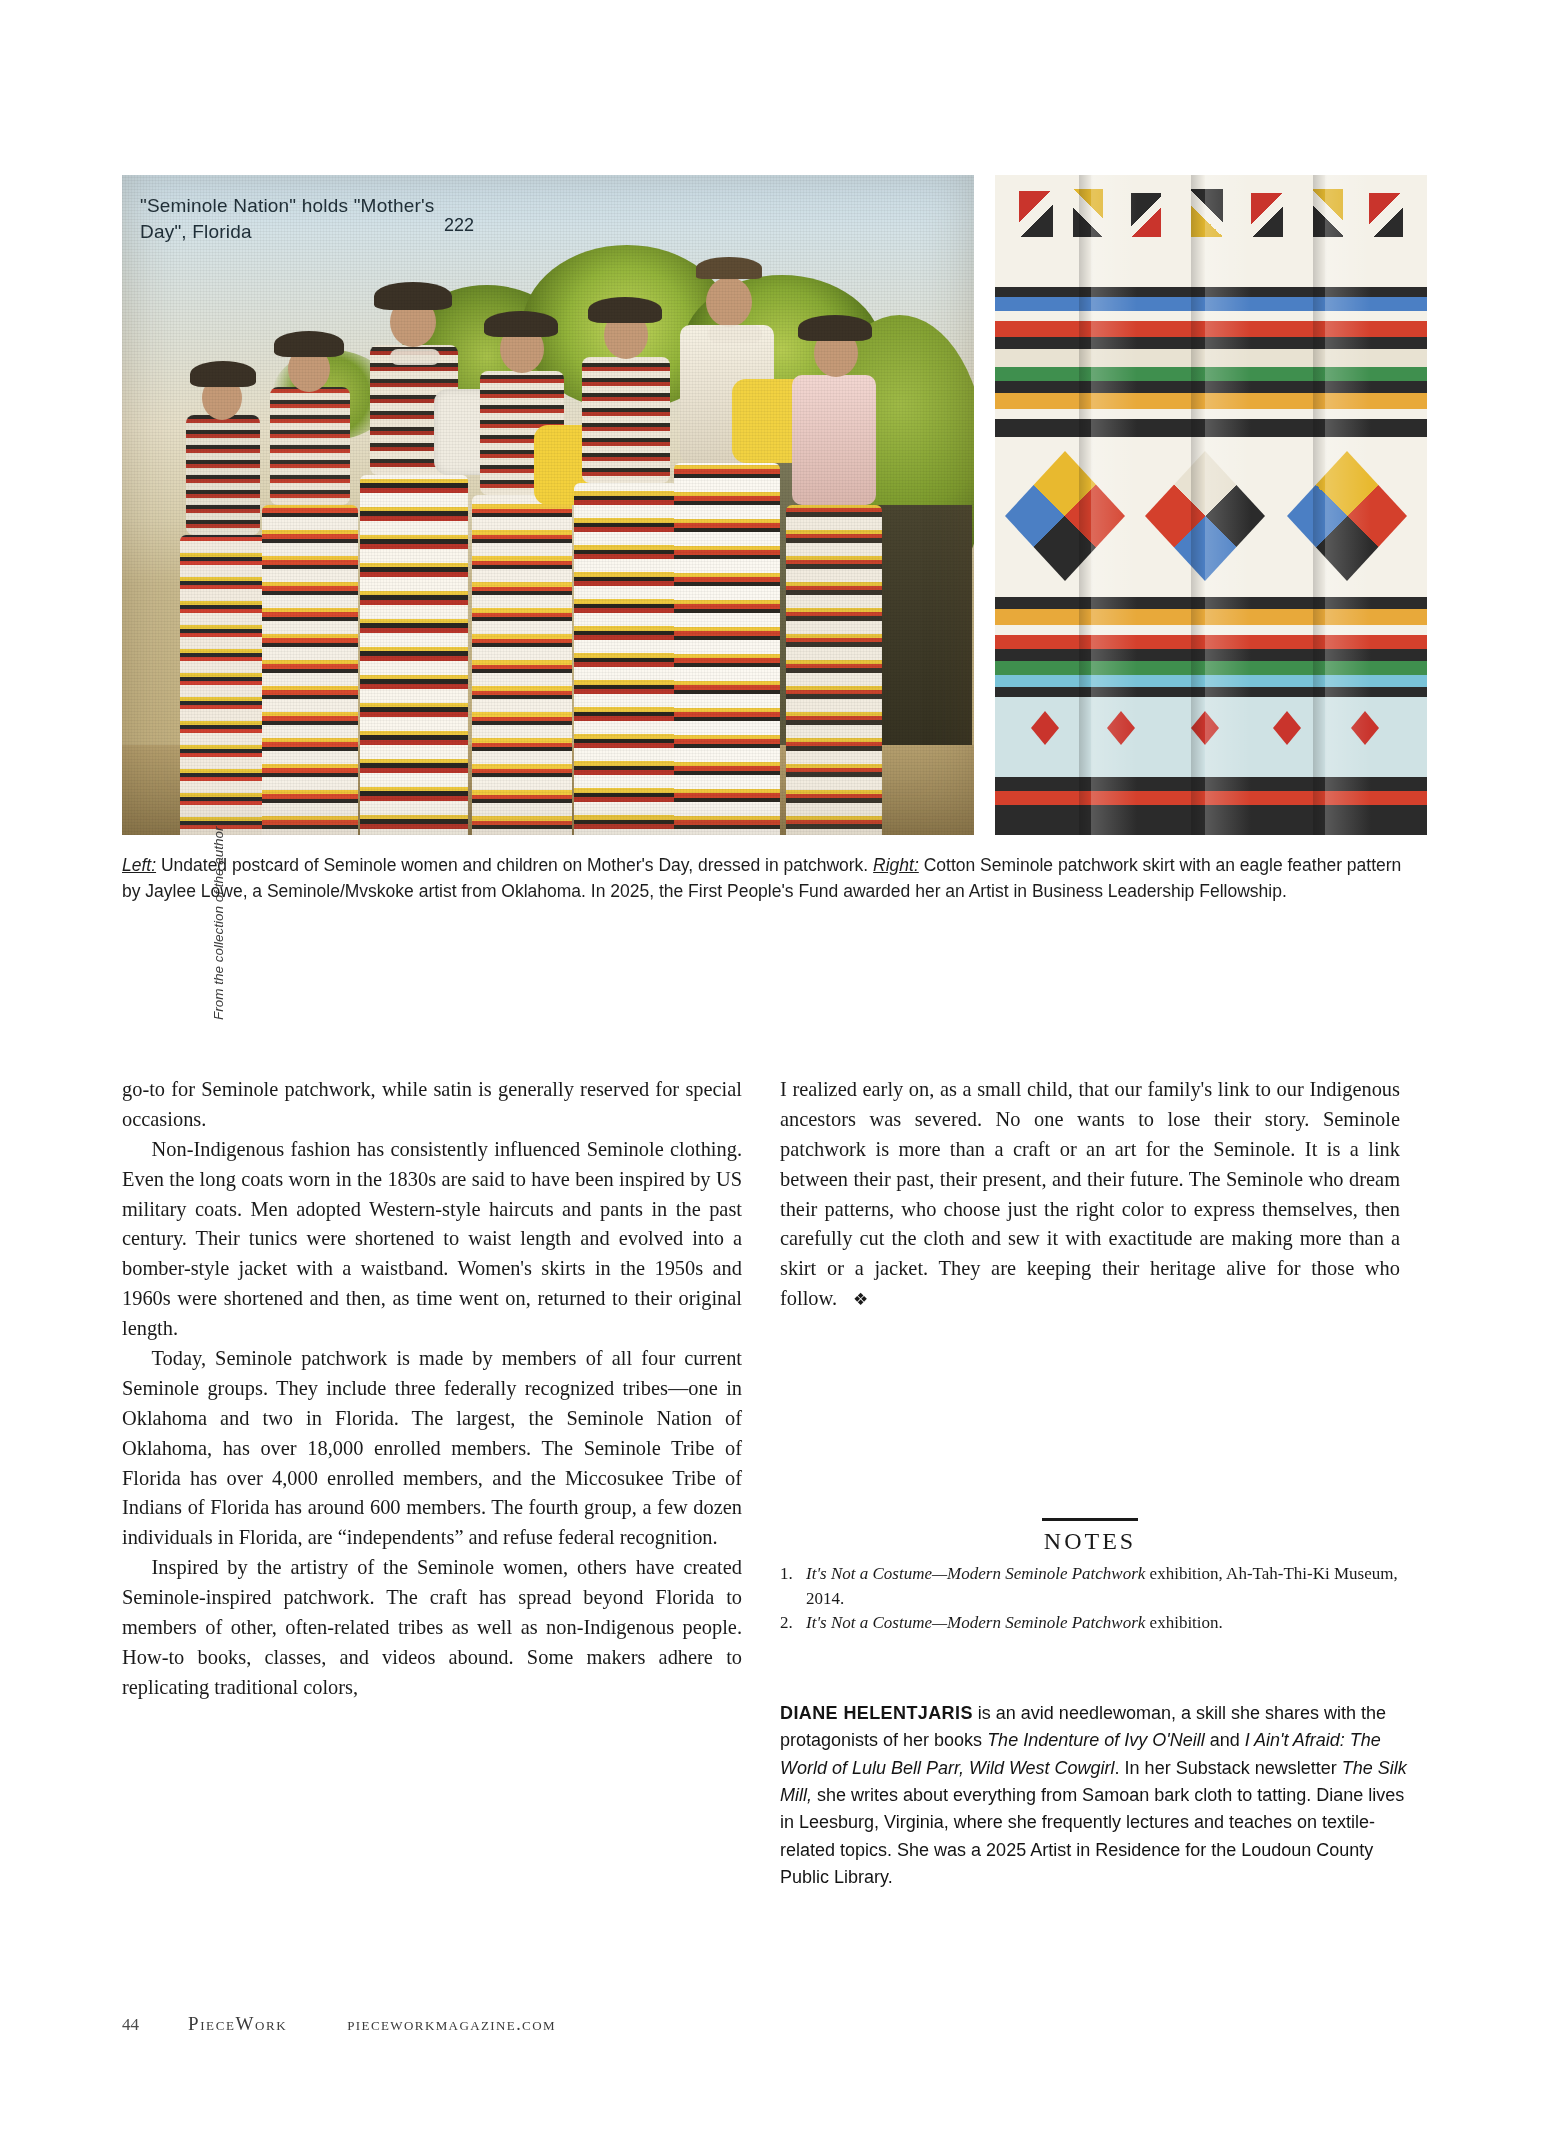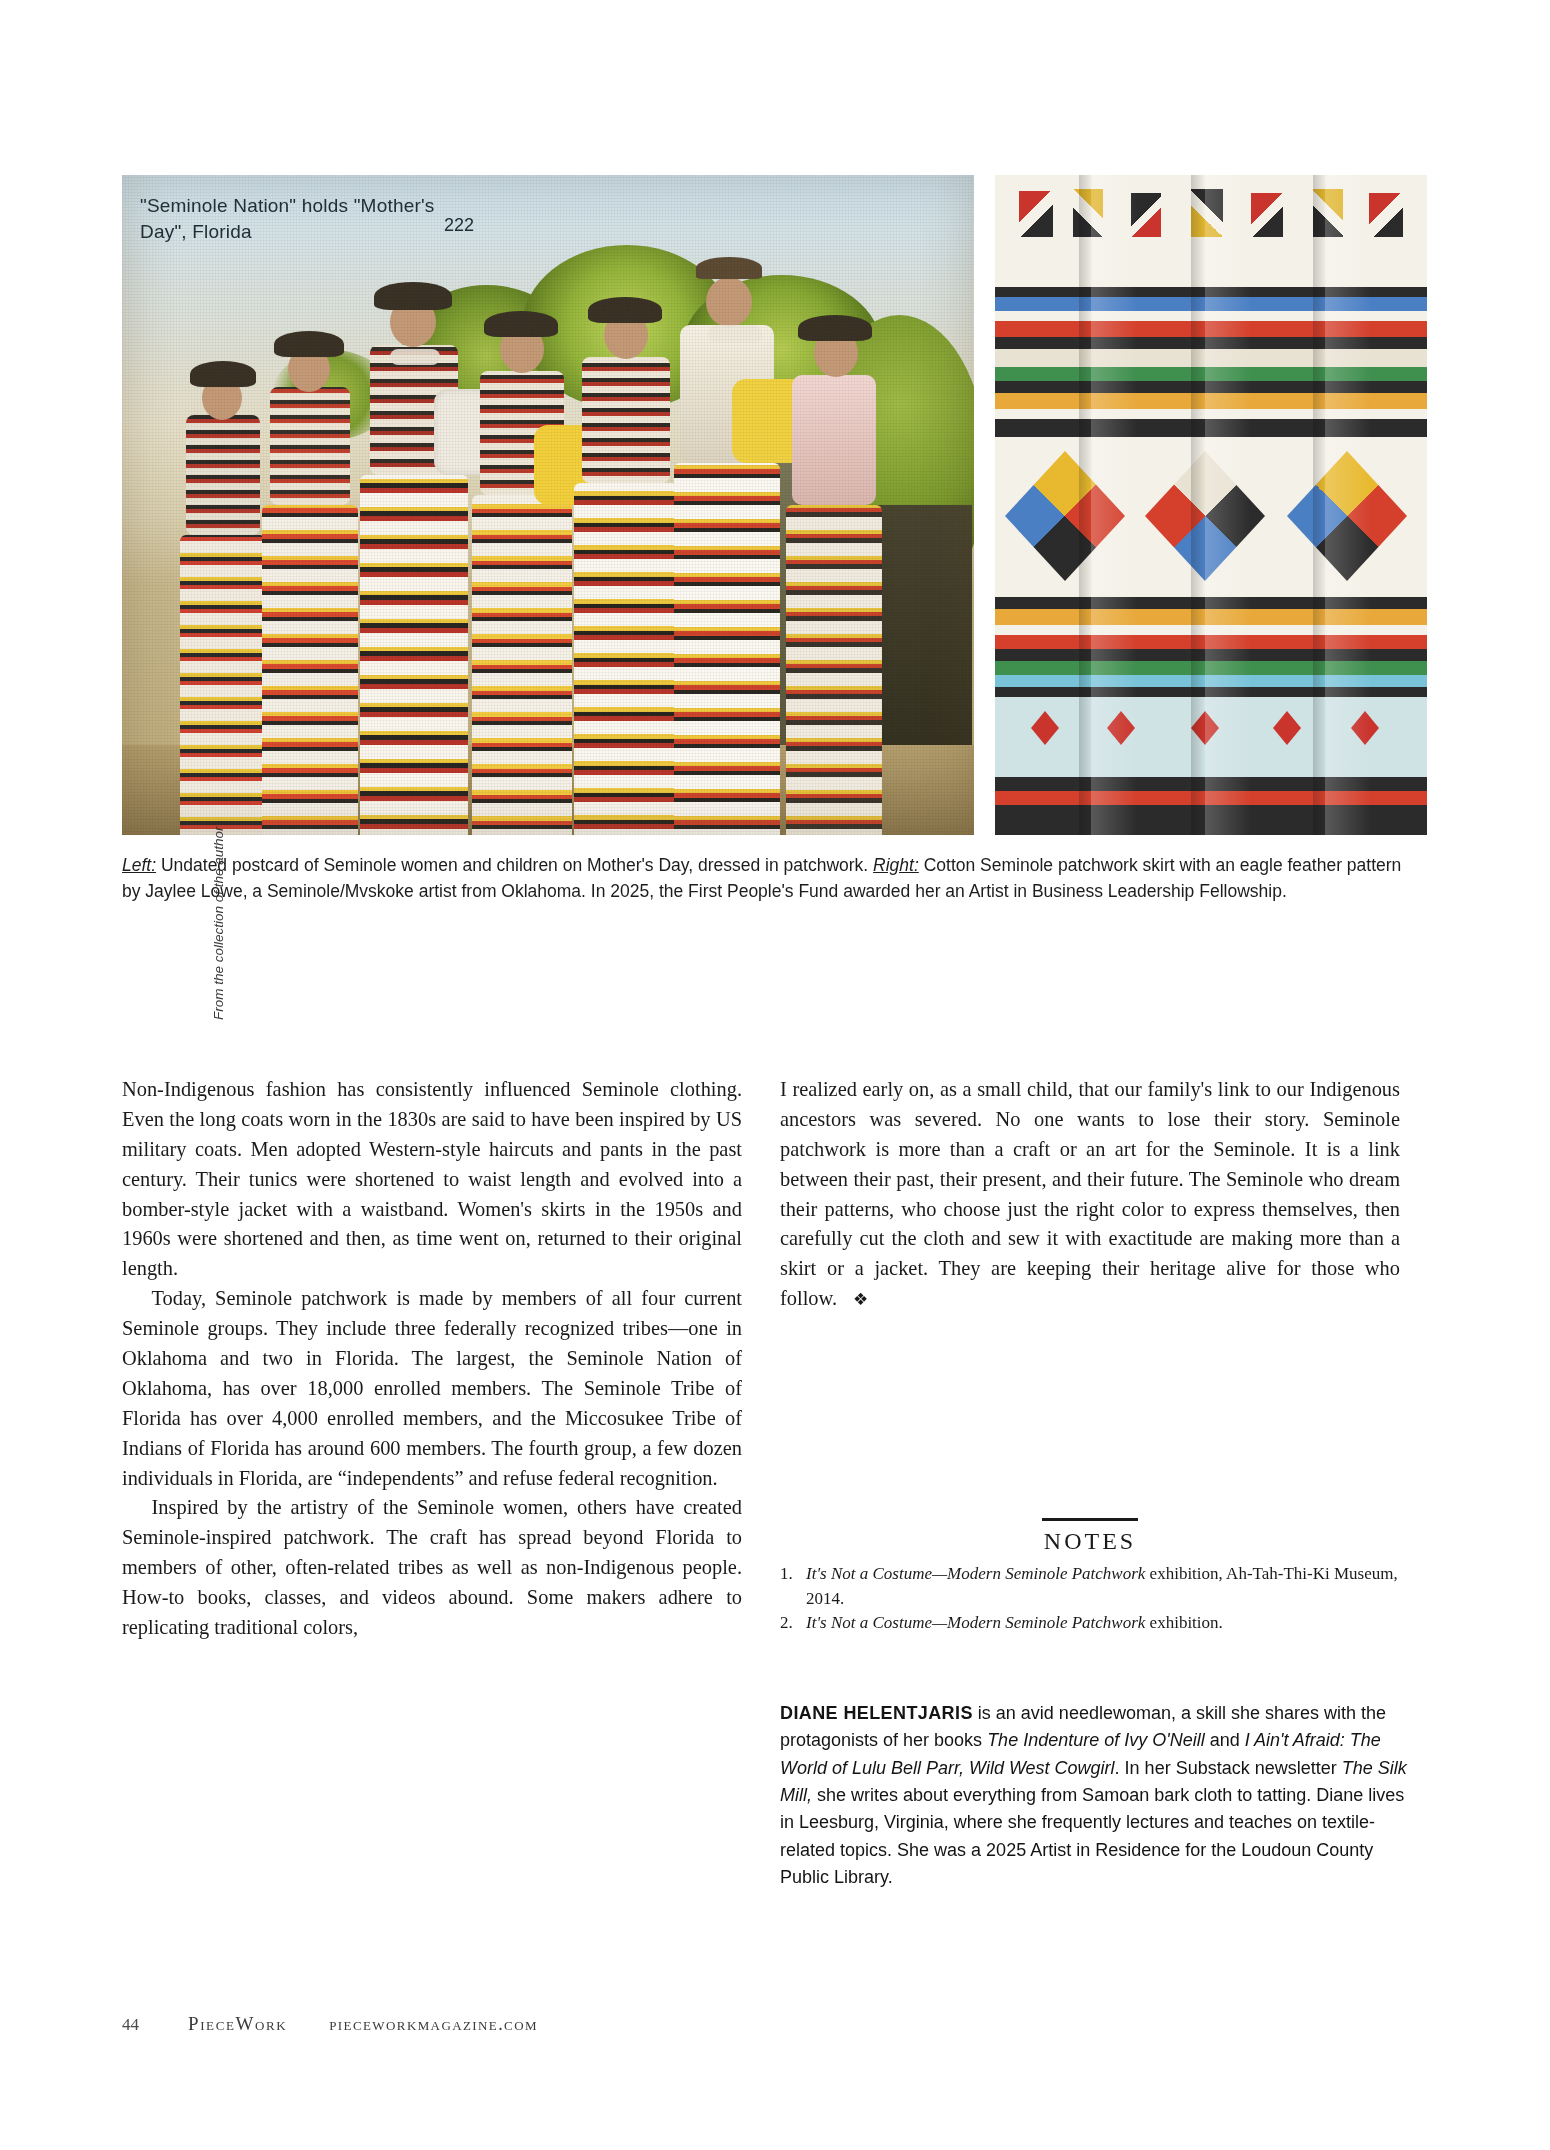--- a/index.html
+++ b/index.html
@@ -160,21 +160,21 @@
     align-items: baseline;
   }
   .folio { width: 66px; }
   .brand {
     letter-spacing: 1.6px;
     font-variant: small-caps;
     font-size: 19px;
     color: #3a3a3a;
   }
   .site {
-    margin-left: 42px;
+    margin-left: 60px;
     letter-spacing: 1.4px;
     font-variant: small-caps;
     font-size: 18px;
     color: #3a3a3a;
   }
 
   
   .pc-sky {
     position: absolute; inset: 0;
     background: linear-gradient(#cfe3ef 0%, #e6dfc8 38%, #d9cfae 52%, #c8b98e 62%, #bda976 100%);
@@ -414,20 +414,21 @@
   </div>
 
   <div class="caption">
     <i>Left:</i>
     <span>Undated postcard of Seminole women and children on Mother's Day, dressed in patchwork.</span>
     <i>Right:</i>
     <span>Cotton Seminole patchwork skirt with an eagle feather pattern by Jaylee Lowe, a Seminole/Mvskoke artist from Oklahoma. In 2025, the First People's Fund awarded her an Artist in Business Leadership Fellowship.</span>
   </div>
 
   <div class="col col-left">
+    <p>go-to for Seminole patchwork, while satin is generally reserved for special occasions.</p>
     <p>Non-Indigenous fashion has consistently influenced Seminole clothing. Even the long coats worn in the 1830s are said to have been inspired by US military coats. Men adopted Western-style haircuts and pants in the past century. Their tunics were shortened to waist length and evolved into a bomber-style jacket with a waistband. Women's skirts in the 1950s and 1960s were shortened and then, as time went on, returned to their original length.</p>
     <p>Today, Seminole patchwork is made by members of all four current Seminole groups. They include three federally recognized tribes—one in Oklahoma and two in Florida. The largest, the Seminole Nation of Oklahoma, has over 18,000 enrolled members. The Seminole Tribe of Florida has over 4,000 enrolled members, and the Miccosukee Tribe of Indians of Florida has around 600 members. The fourth group, a few dozen individuals in Florida, are “independents” and refuse federal recognition.</p>
     <p>Inspired by the artistry of the Seminole women, others have created Seminole-inspired patchwork. The craft has spread beyond Florida to members of other, often-related tribes as well as non-Indigenous people. How-to books, classes, and videos abound. Some makers adhere to replicating traditional colors,</p>
   </div>
 
   <div class="col col-right">
     <p><span>I realized early on, as a small child, that our family's link to our Indigenous ancestors was severed. No one wants to lose their story. Seminole patchwork is more than a craft or an art for the Seminole. It is a link between their past, their present, and their future. The Seminole who dream their patterns, who choose just the right color to express themselves, then carefully cut the cloth and sew it with exactitude are making more than a skirt or a jacket. They are keeping their heritage alive for those who follow.</span><span class="fleuron">❖</span></p>
   </div>
 
   <div class="notes">

